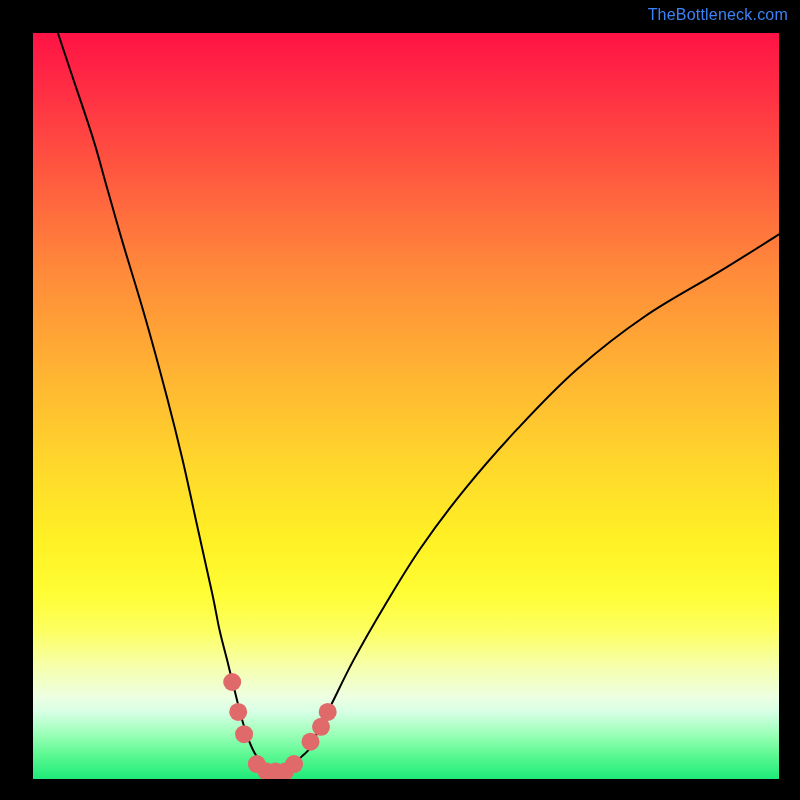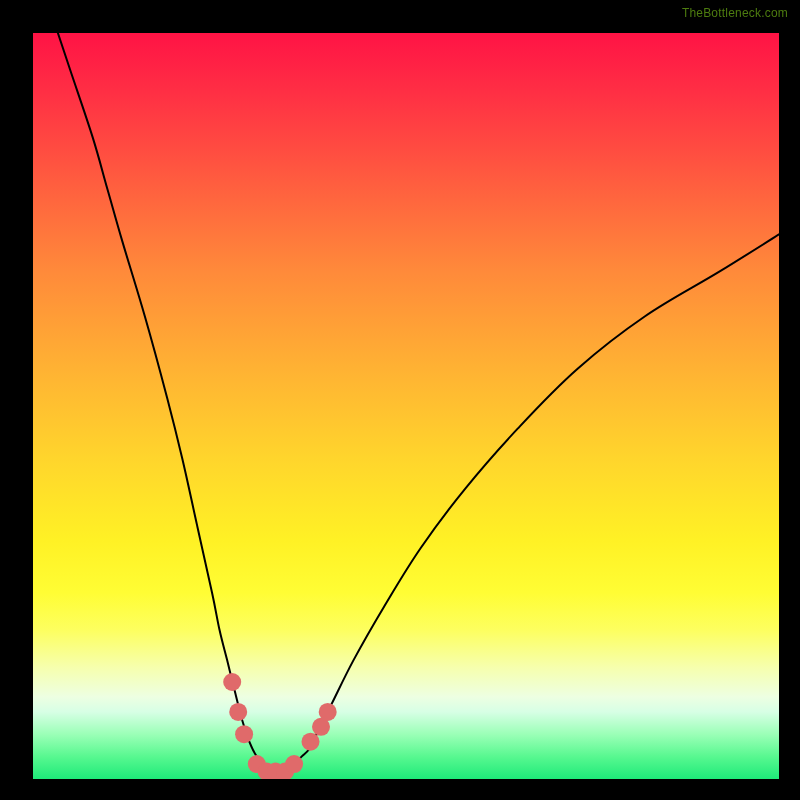--- a/index.html
+++ b/index.html
@@ -53,22 +53,22 @@
   svg.curve {
     position: absolute;
     inset: 0;
     width: 100%;
     height: 100%;
   }
   .watermark {
     position: absolute;
     top: 6px;
     right: 12px;
-    color: #4d7c0f;
-    font-size: 12px;
+    color: #3b82f6;
+    font-size: 16px;
     letter-spacing: 0.2px;
     font-weight: 400;
   }
 </style>
 </head>
 <body>
 
 <div class="frame">
   <div class="plot-area">
     <div class="gradient-bg"></div>

